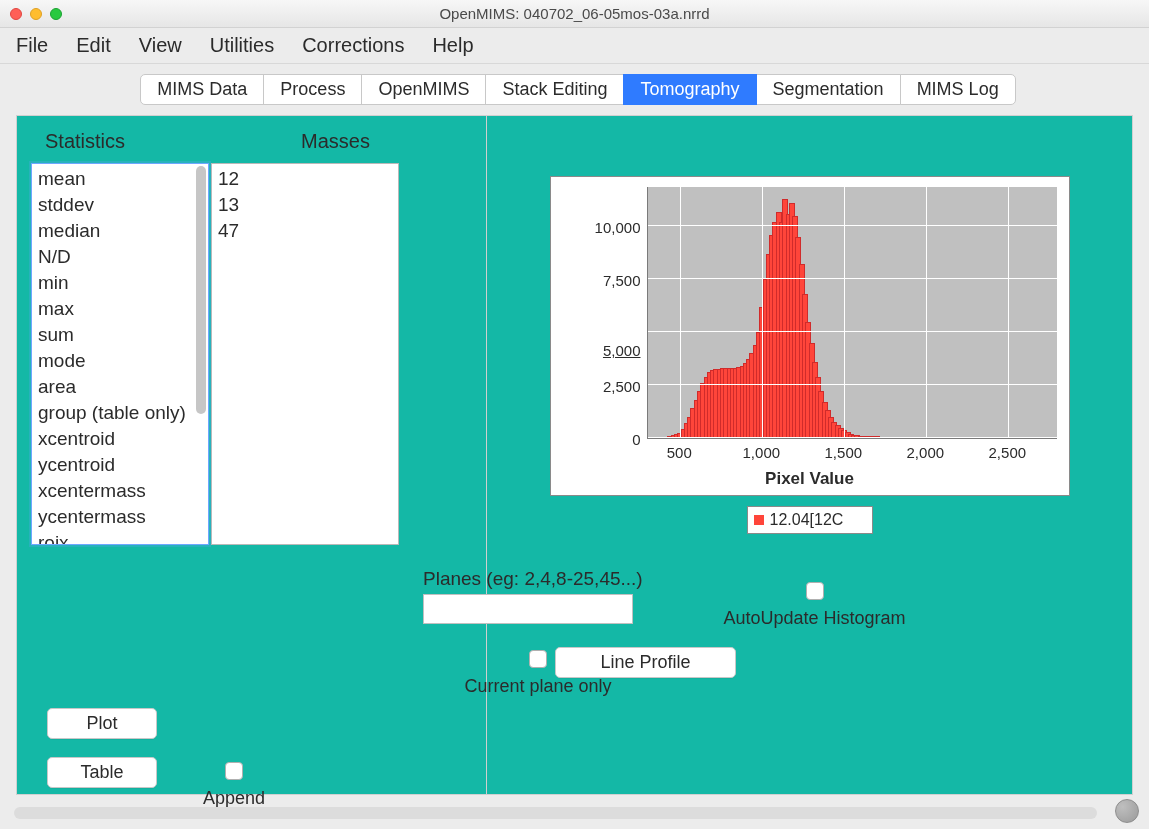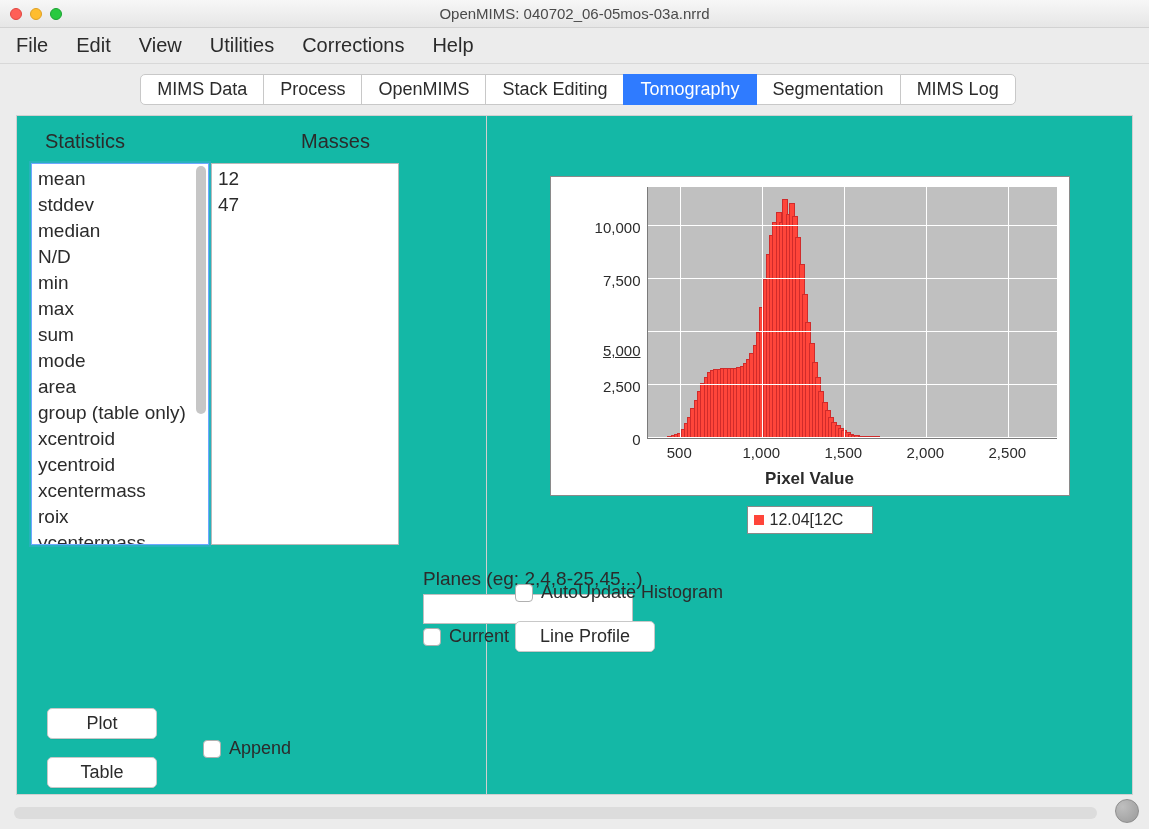--- a/index.html
+++ b/index.html
@@ -118,40 +118,41 @@
     border: 1px solid #c0c0c0;
     height: 30px;
     width: 210px;
     padding: 2px 6px;
     font-size: 16px;
   }
   .chk {
     display: flex;
     align-items: center;
     gap: 8px;
-    margin-top: 2px;
+    margin-top: 26px;
+    flex-direction: column;
   }
   .chk .box {
     width: 18px; height: 18px;
     border: 1px solid #b0b0b0;
     border-radius: 4px;
     background: #fff;
   }
   .btn {
     background: #fff;
     border: 1px solid #c8c8c8;
     border-radius: 5px;
     padding: 4px 0;
     width: 110px;
     text-align: center;
     font-size: 18px;
     box-shadow: 0 1px 0 rgba(0,0,0,0.04);
     cursor: default;
   }
-  .btn.wide { width: 140px; text-align: center; padding-left:0; padding-right:0;}
+  .btn.wide { width: 181px; text-align: center; padding-left:0; padding-right:0;margin-left:40px;}
   .left-buttons {
     position: absolute;
     left: 30px;
     top: 592px;
     display: flex;
     flex-direction: column;
     gap: 18px;
   }
   .append-chk {
     position: absolute;
@@ -264,28 +265,29 @@
             <li>N/D</li>
             <li>min</li>
             <li>max</li>
             <li>sum</li>
             <li>mode</li>
             <li>area</li>
             <li>group (table only)</li>
             <li>xcentroid</li>
             <li>ycentroid</li>
             <li>xcentermass</li>
+            <li>ycentermass</li>
             <li>roix</li>
-            <li>ycentermass</li>
           </ul>
         <div class="scroll"></div>
       </div>
       <div class="listbox masses">
         <ul id="masses-list">
             <li>12</li>
+            <li>13</li>
             <li>47</li>
           </ul>
       </div>
     </div>
     <div class="planes-area" style="position:absolute; left:210px; top:440px;">
       <div class="planes-label">Planes (eg: 2,4,8-25,45...)</div>
       <input type="text" value="" style="">
       <div class="chk">
         <div class="box"></div>
         <span>Current plane only</span>

